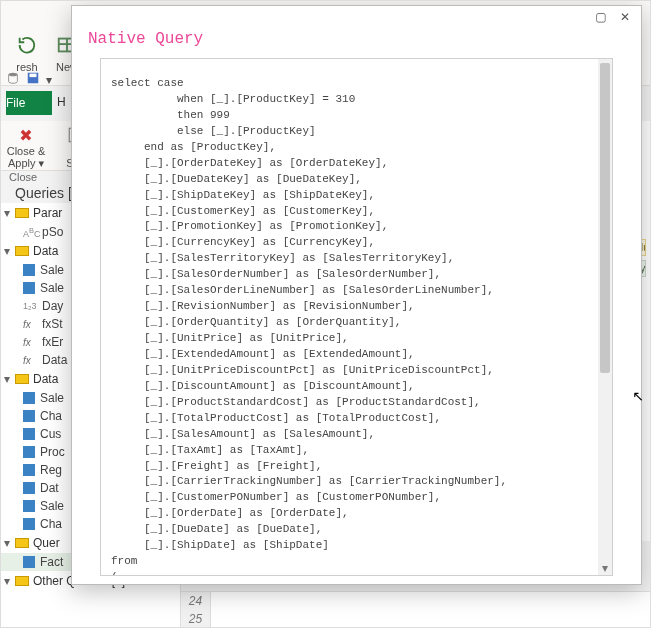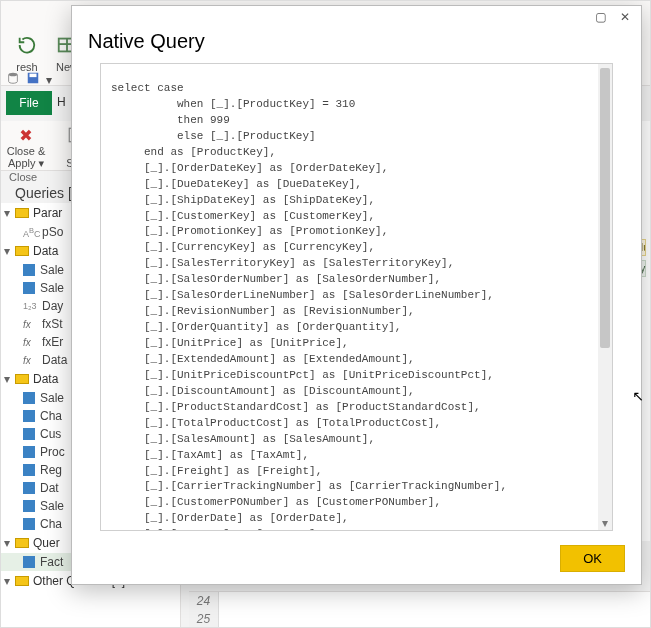--- a/index.html
+++ b/index.html
@@ -3,21 +3,21 @@
 <meta charset="utf-8">
 <style>
   * { box-sizing: border-box; }
   html, body { margin: 0; padding: 0; font-family: "Segoe UI", Tahoma, sans-serif; font-size: 12px; color: #333; background: #f3f3f3; }
   .app { position: relative; width: 651px; height: 628px; background: #f3f3f3; overflow: hidden; border: 1px solid #ddd; }
 
   
   .ribbon { position: absolute; top: 0; left: 0; right: 0; height: 85px; background: #faf9f8; border-bottom: 1px solid #e1dfde; }
   .ribbon-btn { position: absolute; text-align: center; font-size: 11px; color: #4b4b4b; margin-left: 10px; }
   .ribbon-btn .icon { width: 28px; height: 28px; margin: 0 auto 2px; display:flex; align-items:center; justify-content:center;}
-  .file-tab { position: absolute; top: 90px; left: 5px; width: 46px; height: 24px; background: #118445; color: #fff; font-size: 12px; display: flex; align-items: center; justify-content: center; }
+  .file-tab { position: absolute; top: 90px; left: 5px; width: 46px; height: 24px; background: #118445; color: #fff; font-size: 12px; display: flex; align-items: center; }
   .strip-icons { position:absolute; top:70px; left:5px; display:flex; gap:6px; align-items:center; color:#555;}
   .strip-icons svg { width:14px; height:14px; }
 
   .mini-toolbar { position:absolute; top:120px; left:0; right:0; height:50px; background:#faf9f8; border-bottom:1px solid #e1dfde; display:flex; }
   .mini-btn { width:50px; text-align:center; font-size:11px; padding-top:4px; color:#4b4b4b;}
   .mini-btn .ic { height:20px; display:flex; align-items:center; justify-content:center;}
 
   .queries-header { position:absolute; top:170px; left:14px; font-size:14px; color:#404040;}
   .tree { position:absolute; top:190px; left:0; width:180px; bottom:0; background:#fff; border-right:1px solid #e1dfde; font-size:12px; overflow:hidden;}
   .tree .folder { display:flex; align-items:center; gap:4px; padding:3px 2px; }
@@ -27,30 +27,30 @@
   .tree .item.blue .sq { width:12px; height:12px; background:#3b82c4;}
   .tree .item .abc { font-size:9px; color:#8a8a8a; width:14px;}
   .tree .item .fx { font-style:italic; color:#6a6a6a; font-size:10px; width:14px;}
   .tree .item.sel { background:#e6f0e6;}
 
   .right-frag { position:absolute; right:0; top:120px; width:60px; height:420px; background:#fff; border-left:1px solid #e1dfde;}
   .right-btn { text-align:center; font-size:11px; padding:6px 2px; color:#4b4b4b;}
   .right-chip { margin:60px 4px 4px; font-size:10px; background:#fdf6e3; border:1px solid #e6d38a; padding:2px 3px; color:#6b5f0a; white-space:nowrap; overflow:hidden;}
   .right-cell { margin:4px; font-size:10px; background:#eef3ee; border:1px solid #c9d9c9; padding:2px 3px; color:#3a5a3a;}
 
-  .grid-strip { position:absolute; left:188px; right:0; bottom:0; height:36px; background:#fff; border-top:1px solid #e1dfde; display:flex;flex-direction:column;}
+  .grid-strip { position:absolute; left:180px; right:0; bottom:0; height:36px; background:#fff; border-top:1px solid #e1dfde; display:flex;flex-direction:column;}
   .grid-strip .rowh { width:30px; background:#f1f1f1; border-right:1px solid #ddd; text-align:center; line-height:18px; font-style:italic; color:#777;}
   .grid-strip .col { flex:1; border-right:1px solid #eee; text-align:right; padding:0 8px; line-height:18px; color:#444;}
 
   
   .overlay { position:absolute; inset:0; background:rgba(255,255,255,0); }
   .dialog { position:absolute; top:4px; left:70px; right:8px; height:580px; background:#fff; border:1px solid #bbb; box-shadow:0 6px 24px rgba(0,0,0,0.25); display:flex; flex-direction:column;}
   .dialog-titlebar { display:flex; align-items:center; justify-content:flex-end; height:22px; padding-right:4px;}
   .titlebar-btn { width:24px; height:18px; display:flex; align-items:center; justify-content:center; color:#555;}
-  .dialog-title { font-size:20px; font-weight:300; color:#000000; padding:2px 16px 10px;}
+  .dialog-title { font-size:16px; font-weight:300; color:#ec4899; padding:2px 16px 10px;font-family:Liberation Mono, monospace;}
   .code-wrap { flex:1; margin:0 28px 8px; border:1px solid #cfcfcf; position:relative; overflow:hidden; background:#fff;}
   .code { font-family: Consolas, "Courier New", monospace; font-size:11px; line-height:1.45; color:#444; white-space:pre; padding:6px 10px 6px 10px; overflow:auto; height:100%;}
   .vscroll { position:absolute; top:0; right:0; width:14px; bottom:0; background:#f1f1f1;}
   .vscroll .thumb { position:absolute; top:4px; left:2px; right:2px; height:60%; background:#c6c6c6; border-radius:2px;}
   .vscroll .arrow { position:absolute; left:0; right:0; height:14px; display:flex; align-items:center; justify-content:center; color:#777;}
   .vscroll .arrow.top { top:0;}
   .vscroll .arrow.bot { bottom:0;}
   .dialog-footer { display:flex; justify-content:flex-end; padding:6px 16px 12px;}
   .ok-btn { background:#f2c100; border:1px solid #d9ae00; color:#000; padding:5px 22px; font-size:13px;}
   .cursor { position:absolute; top:387px; right:6px; font-size:14px; color:#000;}
@@ -288,20 +288,17 @@
           [_].[SalesOrderLineNumber],
           [_].[RevisionNumber],
           [_].[OrderQuantity],
           [_].[UnitPrice],</pre>
         <div class="vscroll">
           <div class="arrow top">▴</div>
           <div class="thumb"></div>
           <div class="arrow bot">▾</div>
         </div>
       </div>
-      <div class="dialog-footer">
-        <button class="ok-btn"><span>OK</span></button>
-      </div>
     </div>
     <span class="cursor">↖</span>
   </div>
 
 </div>
 
 </body></html>

